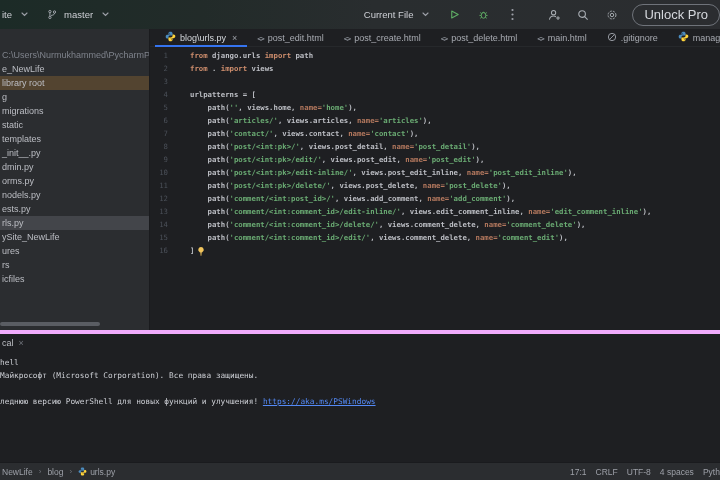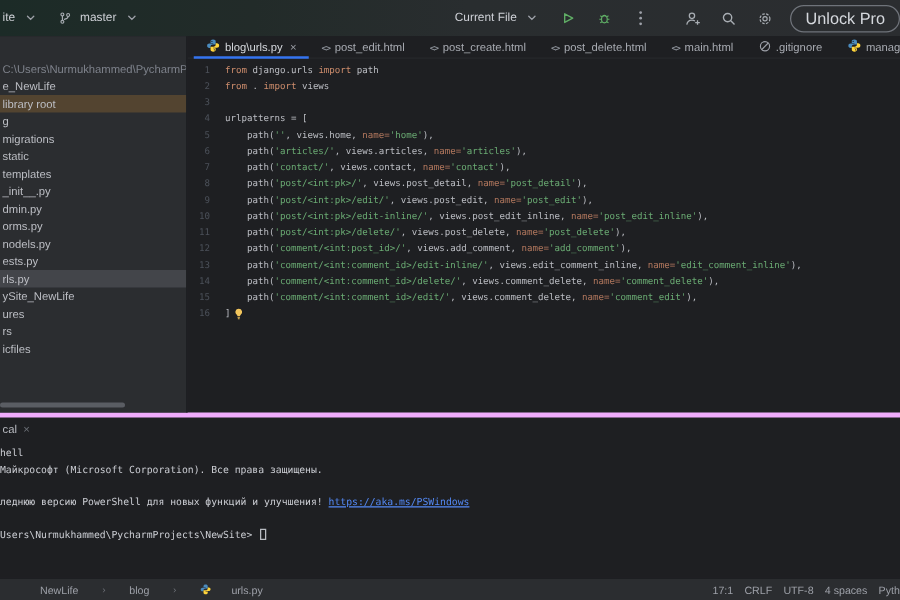--- a/index.html
+++ b/index.html
@@ -42,21 +42,21 @@
     background:#3574F0; }
   .tab .close { color:#9DA0A8; font-size:9px; margin-left:2px; }
   .html-glyph { font-family:"DejaVu Sans Mono", monospace; font-size:7px; font-weight:bold;
     color:#8C9199; letter-spacing:-1px; }
 
   .editor-body { flex:1; padding-top:2px; font-family:"DejaVu Sans Mono", monospace;
     font-size:7.3px; overflow:hidden; position:relative; }
   .line { display:flex; height:13px; line-height:13px; align-items:center; }
   .gutter { width:18px; text-align:right; color:#4B5059; flex:0 0 18px; font-size:7.3px; }
   .gutter.cur { color:#A1A3AB; }
-  .code { margin-left:12px; white-space:pre; color:#BCBEC4; display:flex; align-items:center; }
+  .code { margin-left:22px; white-space:pre; color:#BCBEC4; display:flex; align-items:center;font-weight:bold; }
   .tok-kw { color:#CF8E6D; }
   .tok-pl { color:#BCBEC4; }
   .tok-str { color:#6AAB73; }
   .tok-par { color:#B3785E; }
   .bulb { display:inline-flex; margin-left:3px; }
   .caret { display:inline-block; width:1px; height:10px; background:#CED0D6; }
 
   
   .terminal { flex:0 0 132px; height:132px; display:flex; flex-direction:column;
     background:#1E1F22; border-top:4px solid #f0abfc; }
@@ -66,21 +66,21 @@
   .term-body { flex:1; padding-top:4px; font-family:"DejaVu Sans Mono", monospace;
     font-size:7.8px; color:#CCCED4; }
   .tline { height:13px; line-height:13px; white-space:pre; display:flex; align-items:center; }
   .tline a { color:#548AF7; text-decoration:underline; }
   .tcursor { display:inline-block; width:5px; height:9px; border:1px solid #B9BCC2; margin-left:1px; }
 
   
   .status-bar { flex:0 0 18px; height:18px; background:#2B2D30; border-top:1px solid #1A1B1E;
     display:flex; align-items:center; font-size:8.5px; color:#9DA0A8; position:relative;
     padding-left:2px; }
-  .crumb { display:flex; align-items:center; gap:16px;margin-left:30px; }
+  .crumb { display:flex; align-items:center; gap:3px; }
   .crumb-sep { color:#6F737A; font-size:8px; padding:0 3px; }
   .status-right { position:absolute; left:570px; top:0; bottom:0; display:flex;
     align-items:center; gap:9px; white-space:nowrap; }
 </style>
 </head>
 <body>
 
 <div class="app">
 
   <div class="header">
@@ -308,21 +308,20 @@
     <div class="term-header">
       <span>cal</span>
       <span class="close">×</span>
     </div>
     <div class="term-body" id="term">
         <div class="tline"><span>hell</span></div>
         <div class="tline"><span>Майкрософт (Microsoft Corporation). Все права защищены.</span></div>
         <div class="tline"></div>
         <div class="tline"><span>леднюю версию PowerShell для новых функций и улучшения! </span><a>https://aka.ms/PSWindows</a></div>
         <div class="tline"></div>
-        <div class="tline"><span>Users\Nurmukhammed\PycharmProjects\NewSite&gt; </span><span class="tcursor"></span></div>
       </div>
   </div>
 
   <div class="status-bar">
     <div class="crumb" id="crumbs">
         <span>NewLife</span>
         <span class="crumb-sep">›</span>
         <span>blog</span>
         <span class="crumb-sep">›</span>
         <span style="display: inline-flex; align-items: center;">

